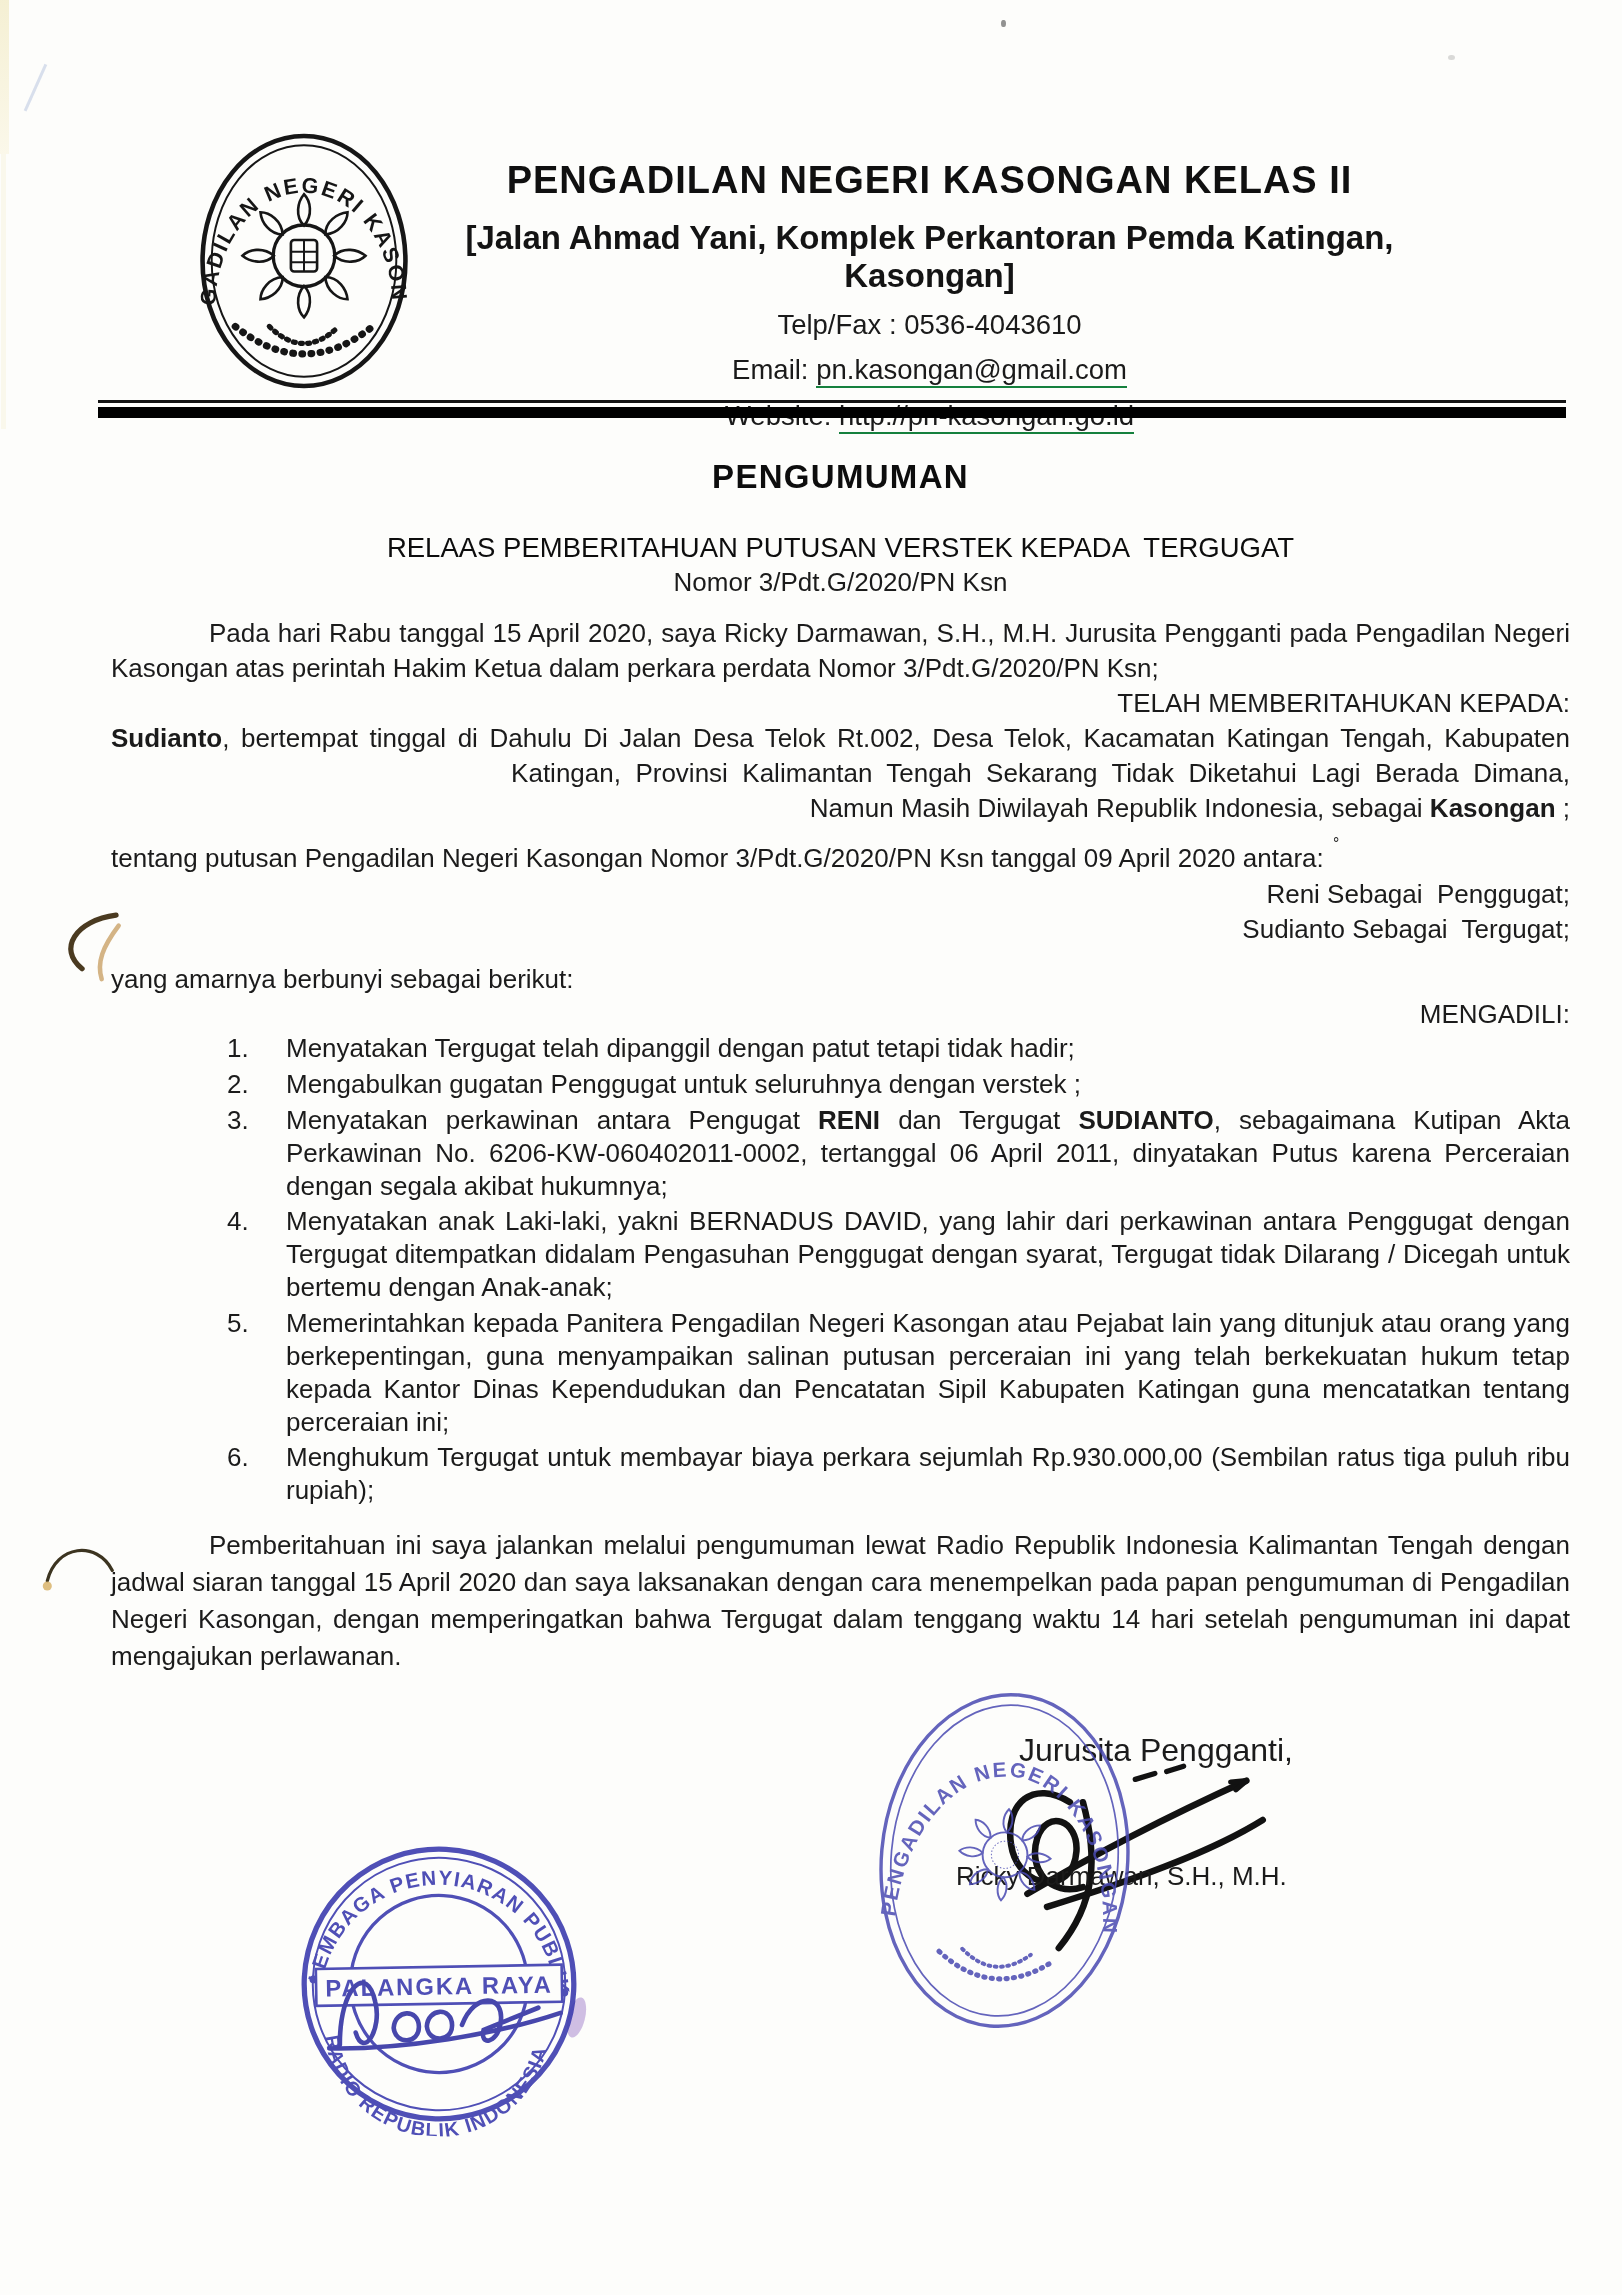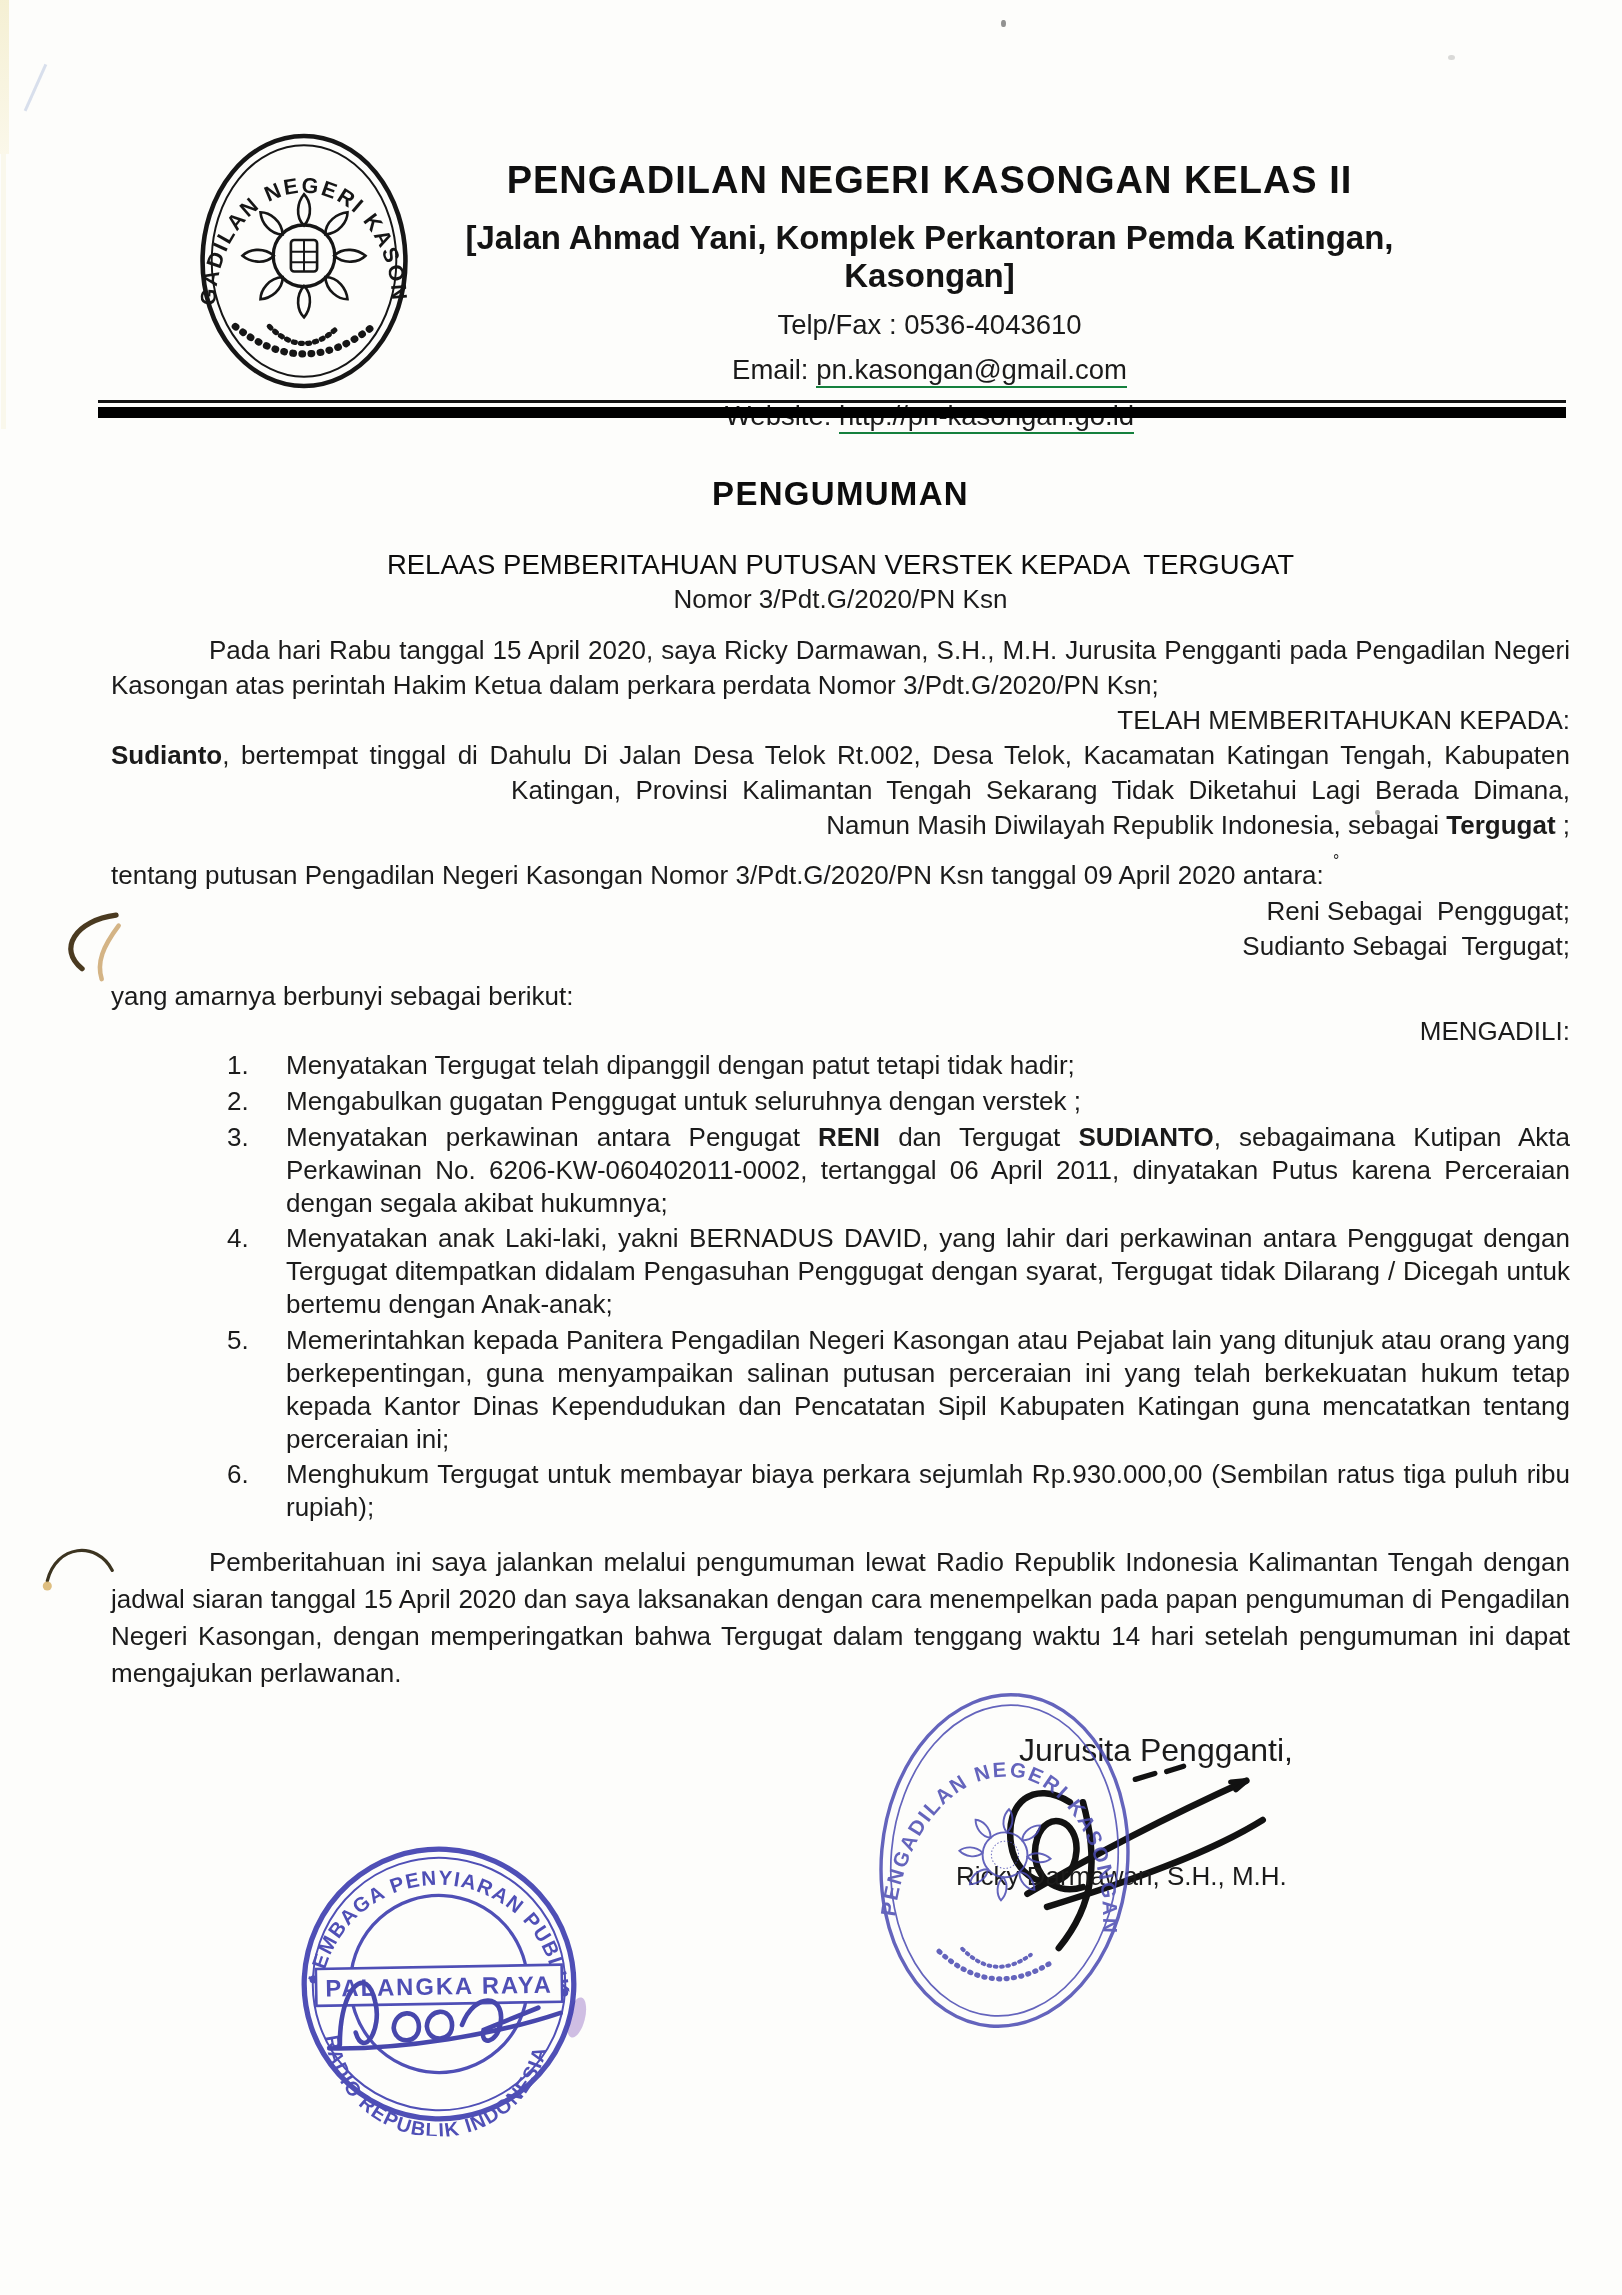--- a/index.html
+++ b/index.html
@@ -29,21 +29,21 @@
   .org-title{font-size:38px;font-weight:bold;letter-spacing:1px;color:#101010;}
   .org-address{font-size:33px;font-weight:bold;margin-top:17px;color:#141414;}
   .org-line{font-size:27.5px;margin-top:13.7px;color:#1a1a1a;}
   .u-link{border-bottom:2px solid #15803d;padding-bottom:0.7px;}
 
   .rule{position:absolute;left:98px;top:400px;width:1468px;}
   .rule .thin{height:3.3px;background:#141414;}
   .rule .thick{height:10.5px;background:#000;margin-top:3.9px;}
 
   
-  main{position:absolute;left:111px;top:455px;width:1459px;font-size:26px;line-height:35px;}
+  main{position:absolute;left:111px;top:438px;width:1459px;font-size:26px;line-height:35px;}
   h1.doc-title{font-size:33px;font-weight:bold;letter-spacing:1.3px;text-align:center;
     margin:19.6px 0 0 0;line-height:38px;color:#0d0d0d;}
   h2.doc-subtitle{font-size:27.5px;font-weight:normal;text-align:center;margin:37px 0 0 0;
     line-height:30px;white-space:pre-wrap;color:#0d0d0d;}
   .case-no{text-align:center;margin-top:5.2px;line-height:29px;}
   p{margin:0;}
   .just{text-align:justify;}
   .p-indent{text-indent:98px;}
   .mt-open{margin-top:19.6px;}
   .center{text-align:right;white-space:pre-wrap;}
@@ -126,21 +126,21 @@
     <h1 class="doc-title">PENGUMUMAN</h1>
     <h2 class="doc-subtitle">RELAAS PEMBERITAHUAN PUTUSAN VERSTEK KEPADA  TERGUGAT</h2>
     <div class="case-no">Nomor 3/Pdt.G/2020/PN Ksn</div>
 
     <p class="just p-indent mt-open">Pada hari Rabu tanggal 15 April 2020, saya Ricky Darmawan, S.H., M.H. Jurusita Pengganti pada Pengadilan Negeri Kasongan atas perintah Hakim Ketua dalam perkara perdata Nomor 3/Pdt.G/2020/PN Ksn;</p>
 
     <div class="center">TELAH MEMBERITAHUKAN KEPADA:</div>
 
     <p class="line-just"><b>Sudianto</b><span>, bertempat tinggal di Dahulu Di Jalan Desa Telok Rt.002, Desa Telok, Kacamatan Katingan Tengah, Kabupaten</span></p>
     <div class="center">Katingan,  Provinsi  Kalimantan  Tengah  Sekarang  Tidak  Diketahui  Lagi  Berada  Dimana,</div>
-    <div class="center"><span>Namun Masih Diwilayah Republik Indonesia, sebagai </span><b>Tergugat</b><span> ;</span></div>
+    <div class="center"><span>Namun Masih Diwilayah Republik Indonesia, sebagai </span><b>Kasongan</b><span> ;</span></div>
 
     <p><span>tentang putusan Pengadilan Negeri Kasongan Nomor 3/Pdt.G/2020/PN Ksn tanggal 09 April 2020 antara:</span><sup class="mark">°</sup></p>
 
     <div class="center">Reni Sebagai  Penggugat;</div>
     <div class="center">Sudianto Sebagai  Tergugat;</div>
 
     <p class="amar">yang amarnya berbunyi sebagai berikut:</p>
     <div class="center">MENGADILI:</div>
 
     <ol class="verdict">

